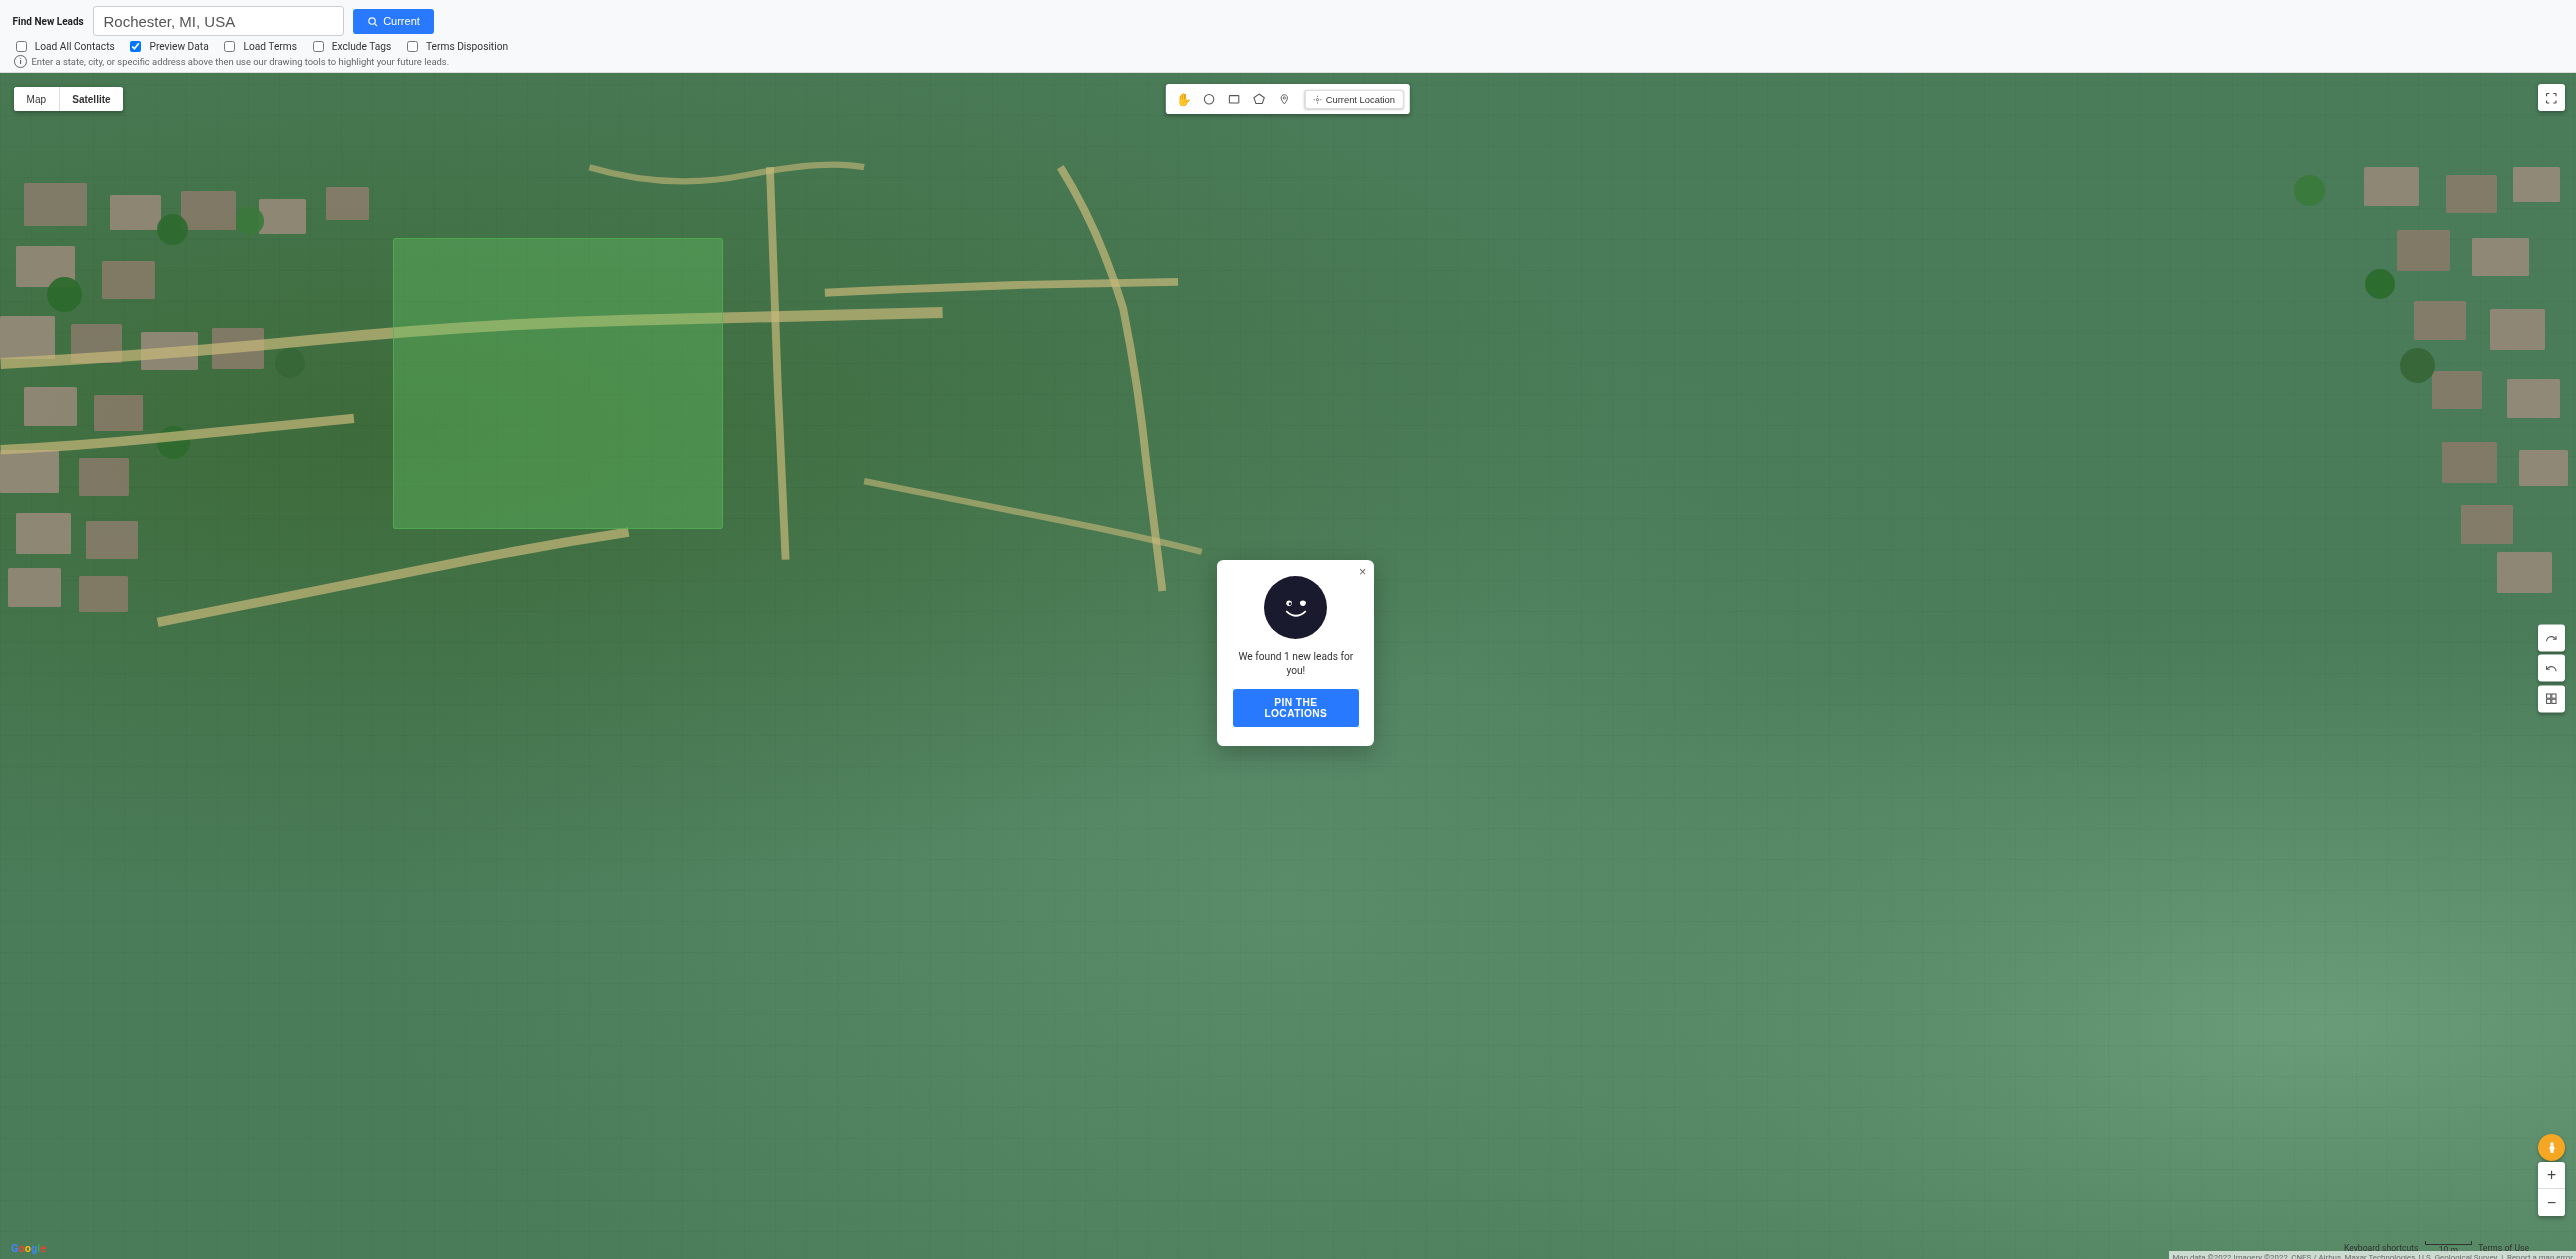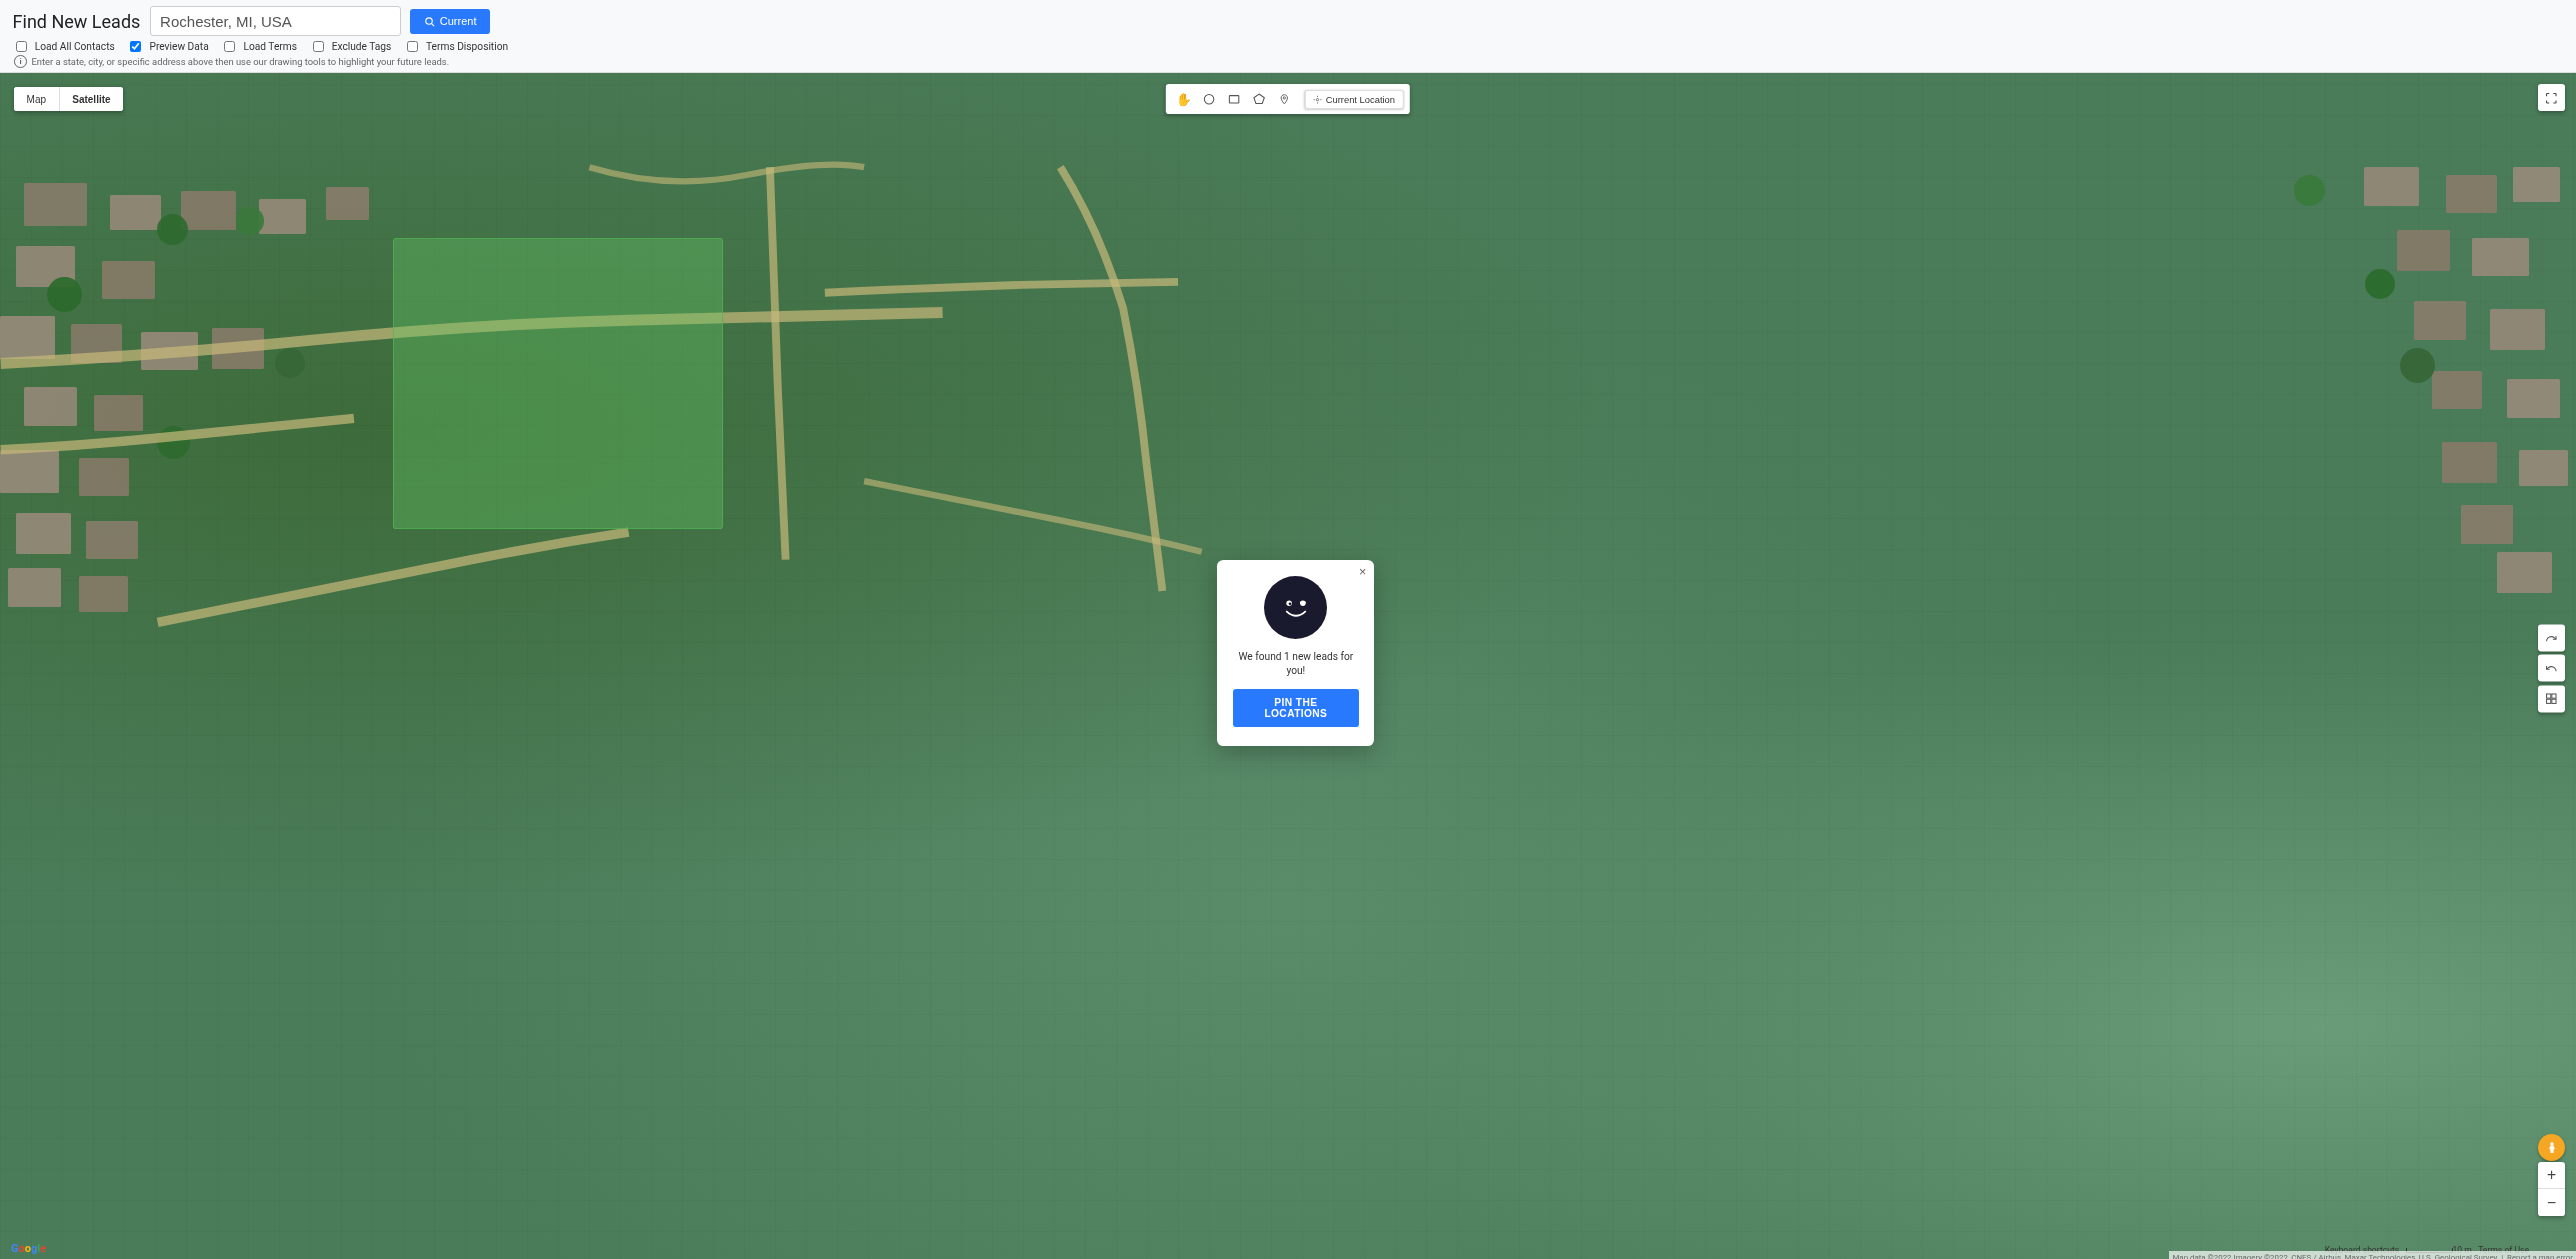--- a/index.html
+++ b/index.html
@@ -12,22 +12,22 @@
       z-index: 100;
       position: relative;
     }
     .top-row {
       display: flex;
       align-items: center;
       gap: 9.4px;
       margin-bottom: 4.7px;
     }
     .find-new-leads-label {
-      font-weight: 400;
-      font-size: 18px;
+      font-weight: 700;
+      font-size: 10px;
       white-space: nowrap;
       color: #222;
     }
     .search-input-wrapper {
       display: flex;
       align-items: center;
       border: 0.8px solid #ccc;
       border-radius: 3.1px;
       background: #fff;
       overflow: hidden;
@@ -334,21 +334,21 @@
       right: 47px;
       z-index: 20;
       display: flex;
       align-items: center;
       gap: 6.3px;
       font-size: 8.6px;
       color: #333;
     }
     .scale-bar {
       display: flex;
-      flex-direction: row;
+      flex-direction: column;
       align-items: center;
     }
     .scale-line {
       width: 47px;
       height: 4.7px;
       border: 1.6px solid #333;
       border-top: none;
     }
 
     

